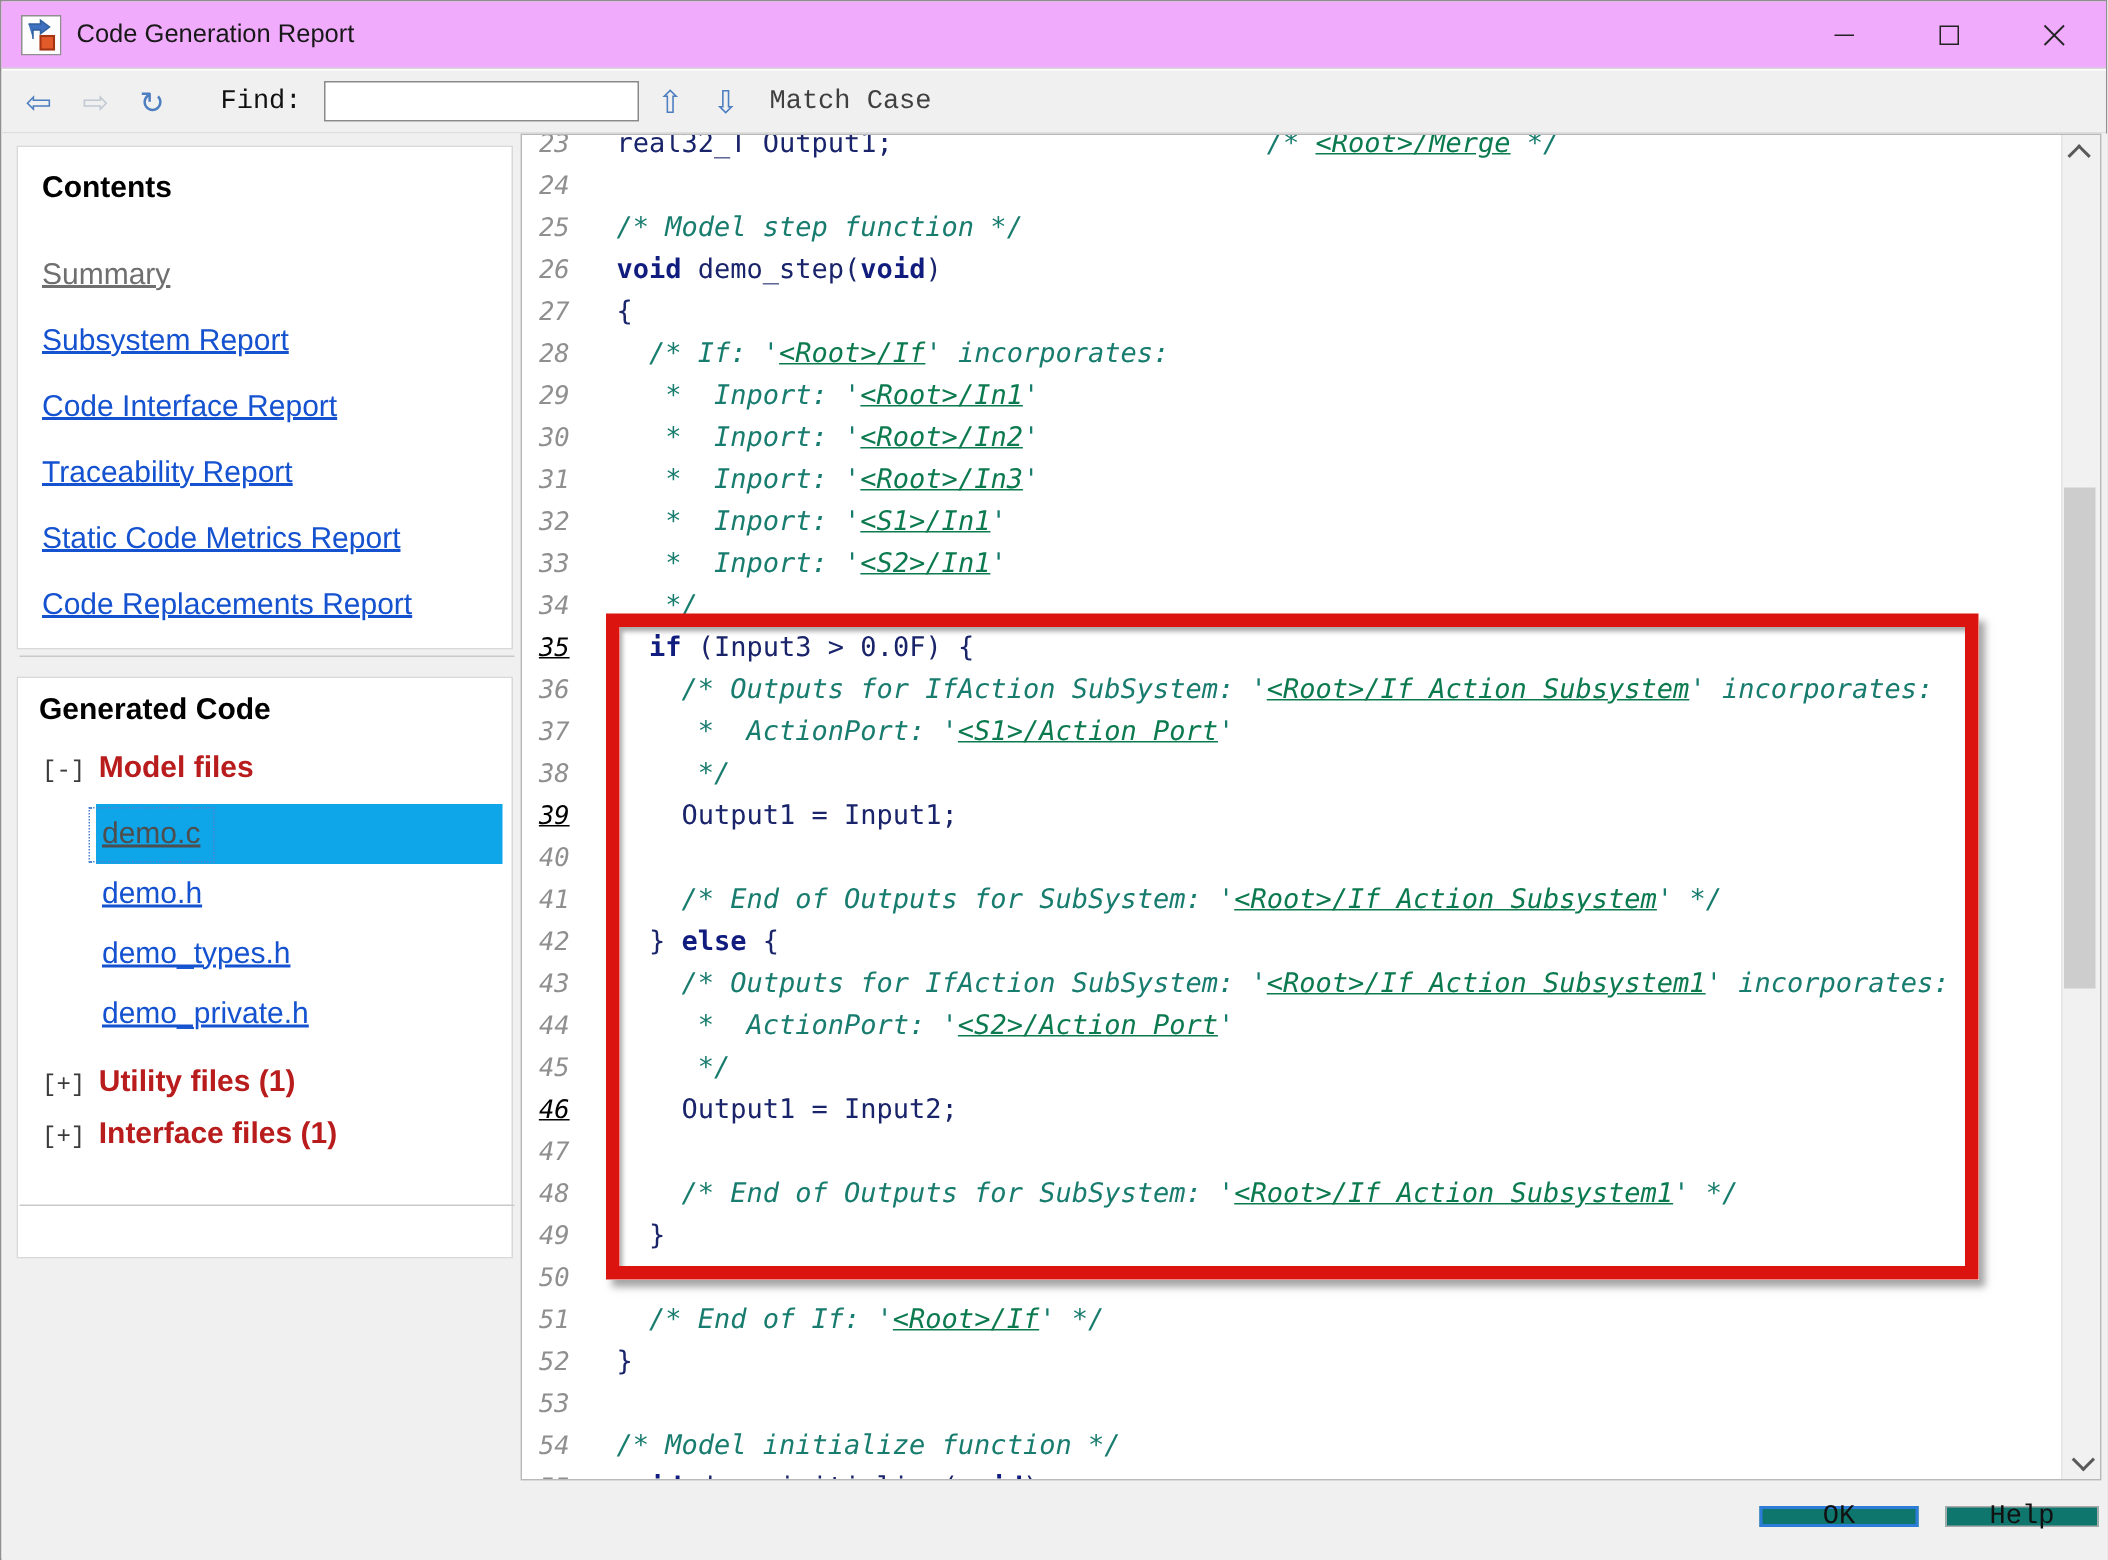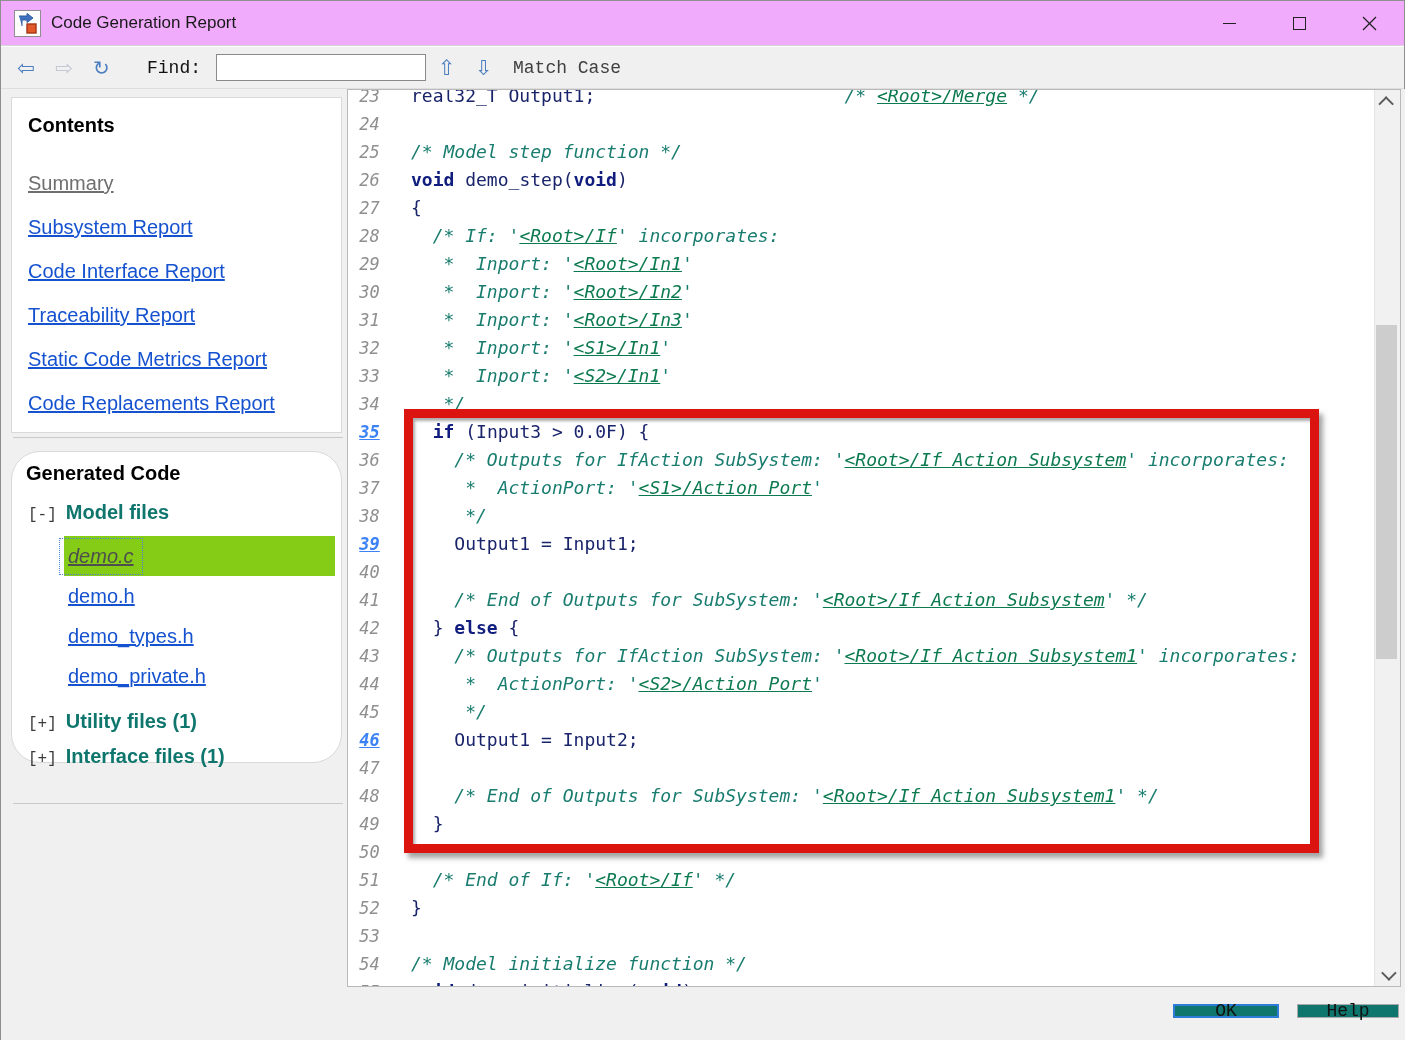--- a/index.html
+++ b/index.html
@@ -39,43 +39,43 @@
   .ico-down { left:474px; color:#4d7ec0; }
   .matchcase-label { position:absolute; left:512px; top:11px; font-family:Liberation Mono, monospace; font-size:18px; color:#404040; }
 
   
   .main { position:absolute; left:0; top:88px; width:1405px; height:952px; background:#f0f0f0; }
 
   
   .sidebar { position:absolute; left:0; top:0; width:346px; height:952px;padding-left:48px; }
   .panel { position:absolute; left:10px; width:331px; background:#fff; border:1px solid #d9d9d9; }
   .contents-panel { top:8px; height:336px; padding:16px 16px; }
-  .generated-panel { top:362px; height:312px; padding:10px 14px;border-radius:29px; }
+  .generated-panel { top:362px; height:388px; padding:10px 14px; }
   .side-hr { position:absolute; left:12px; width:330px; border:none; border-top:1px solid #c9c9c9; }
   .hr1 { top:348px; } .hr2 { top:714px; }
   .side-heading { font-size:20px; font-weight:bold; color:#000; margin:0 0 34px 0; }
   .contents-panel a { display:block; margin-bottom:20px; font-size:20px; line-height:24px; color:#1552d0; text-decoration:underline; }
   .contents-panel a.current { color:#6f6f6f; }
 
   .generated-panel .side-heading { margin-bottom:16px; }
   .group-row { display:flex; align-items:baseline; gap:9px; margin:0 0 12px 2px; }
   .group-toggle { font-family:"Liberation Mono", monospace; font-size:16px; color:#3b3b3b; }
-  .group-label { font-size:20px; font-weight:bold; color:#0f766e; }
+  .group-label { font-size:20px; font-weight:bold; color:#b91c1c; }
   .file-list { margin-left:38px; margin-bottom:14px; }
   .file-row { width:271px; height:40px; display:flex; align-items:center; }
   .file-row a { font-size:20px; color:#1552d0; text-decoration:underline; padding:2px 4px; }
-  .file-row.selected { background:#84cc16;font-style:italic; }
+  .file-row.selected { background:#0ea5e9; }
   .file-row.selected a { color:#4e4e4e; outline:1px dotted #4d84d1; outline-offset:4px; }
 
   
   .code-pane { position:absolute; left:346px; top:0; width:1054px; height:898px; background:#fff; border:1px solid #b9b9b9; overflow:hidden; }
   .code-scroll { position:absolute; left:0; top:-7px; right:27px; }
   .cl { display:flex; height:28px; align-items:flex-start; }
   .ln { width:43px; flex:0 0 43px; text-align:center; font-family:"DejaVu Sans Mono", monospace; font-style:italic; font-size:17px; line-height:26px; color:#8f8f8f; }
-  .ln.lnlink { color:#3b82f6; text-decoration:underline; font-weight:bold; cursor:pointer; }
+  .ln.lnlink { color:#000000; text-decoration:underline; font-weight:normal; cursor:pointer; }
   .lt { white-space:pre; padding-left:20px; font-family:"DejaVu Sans Mono", monospace; font-size:18px; line-height:26px; }
   .seg-t { color:#19246b; }
   .seg-k { color:#101d7e; font-weight:bold; }
   .seg-c { color:#187c6e; font-style:italic; }
   a.seg-l { color:#0c7a4f; font-style:italic; text-decoration:underline; cursor:pointer; }
 
   
   .vscroll { position:absolute; top:0; right:0; bottom:0; width:26px; background:#f1f1f1; border-left:1px solid #e4e4e4; }
   .sb-arrow { position:absolute; left:0; width:100%; height:20px; display:flex; align-items:center; justify-content:center; }
   .sb-up { top:2px; } .sb-down { bottom:2px; }

